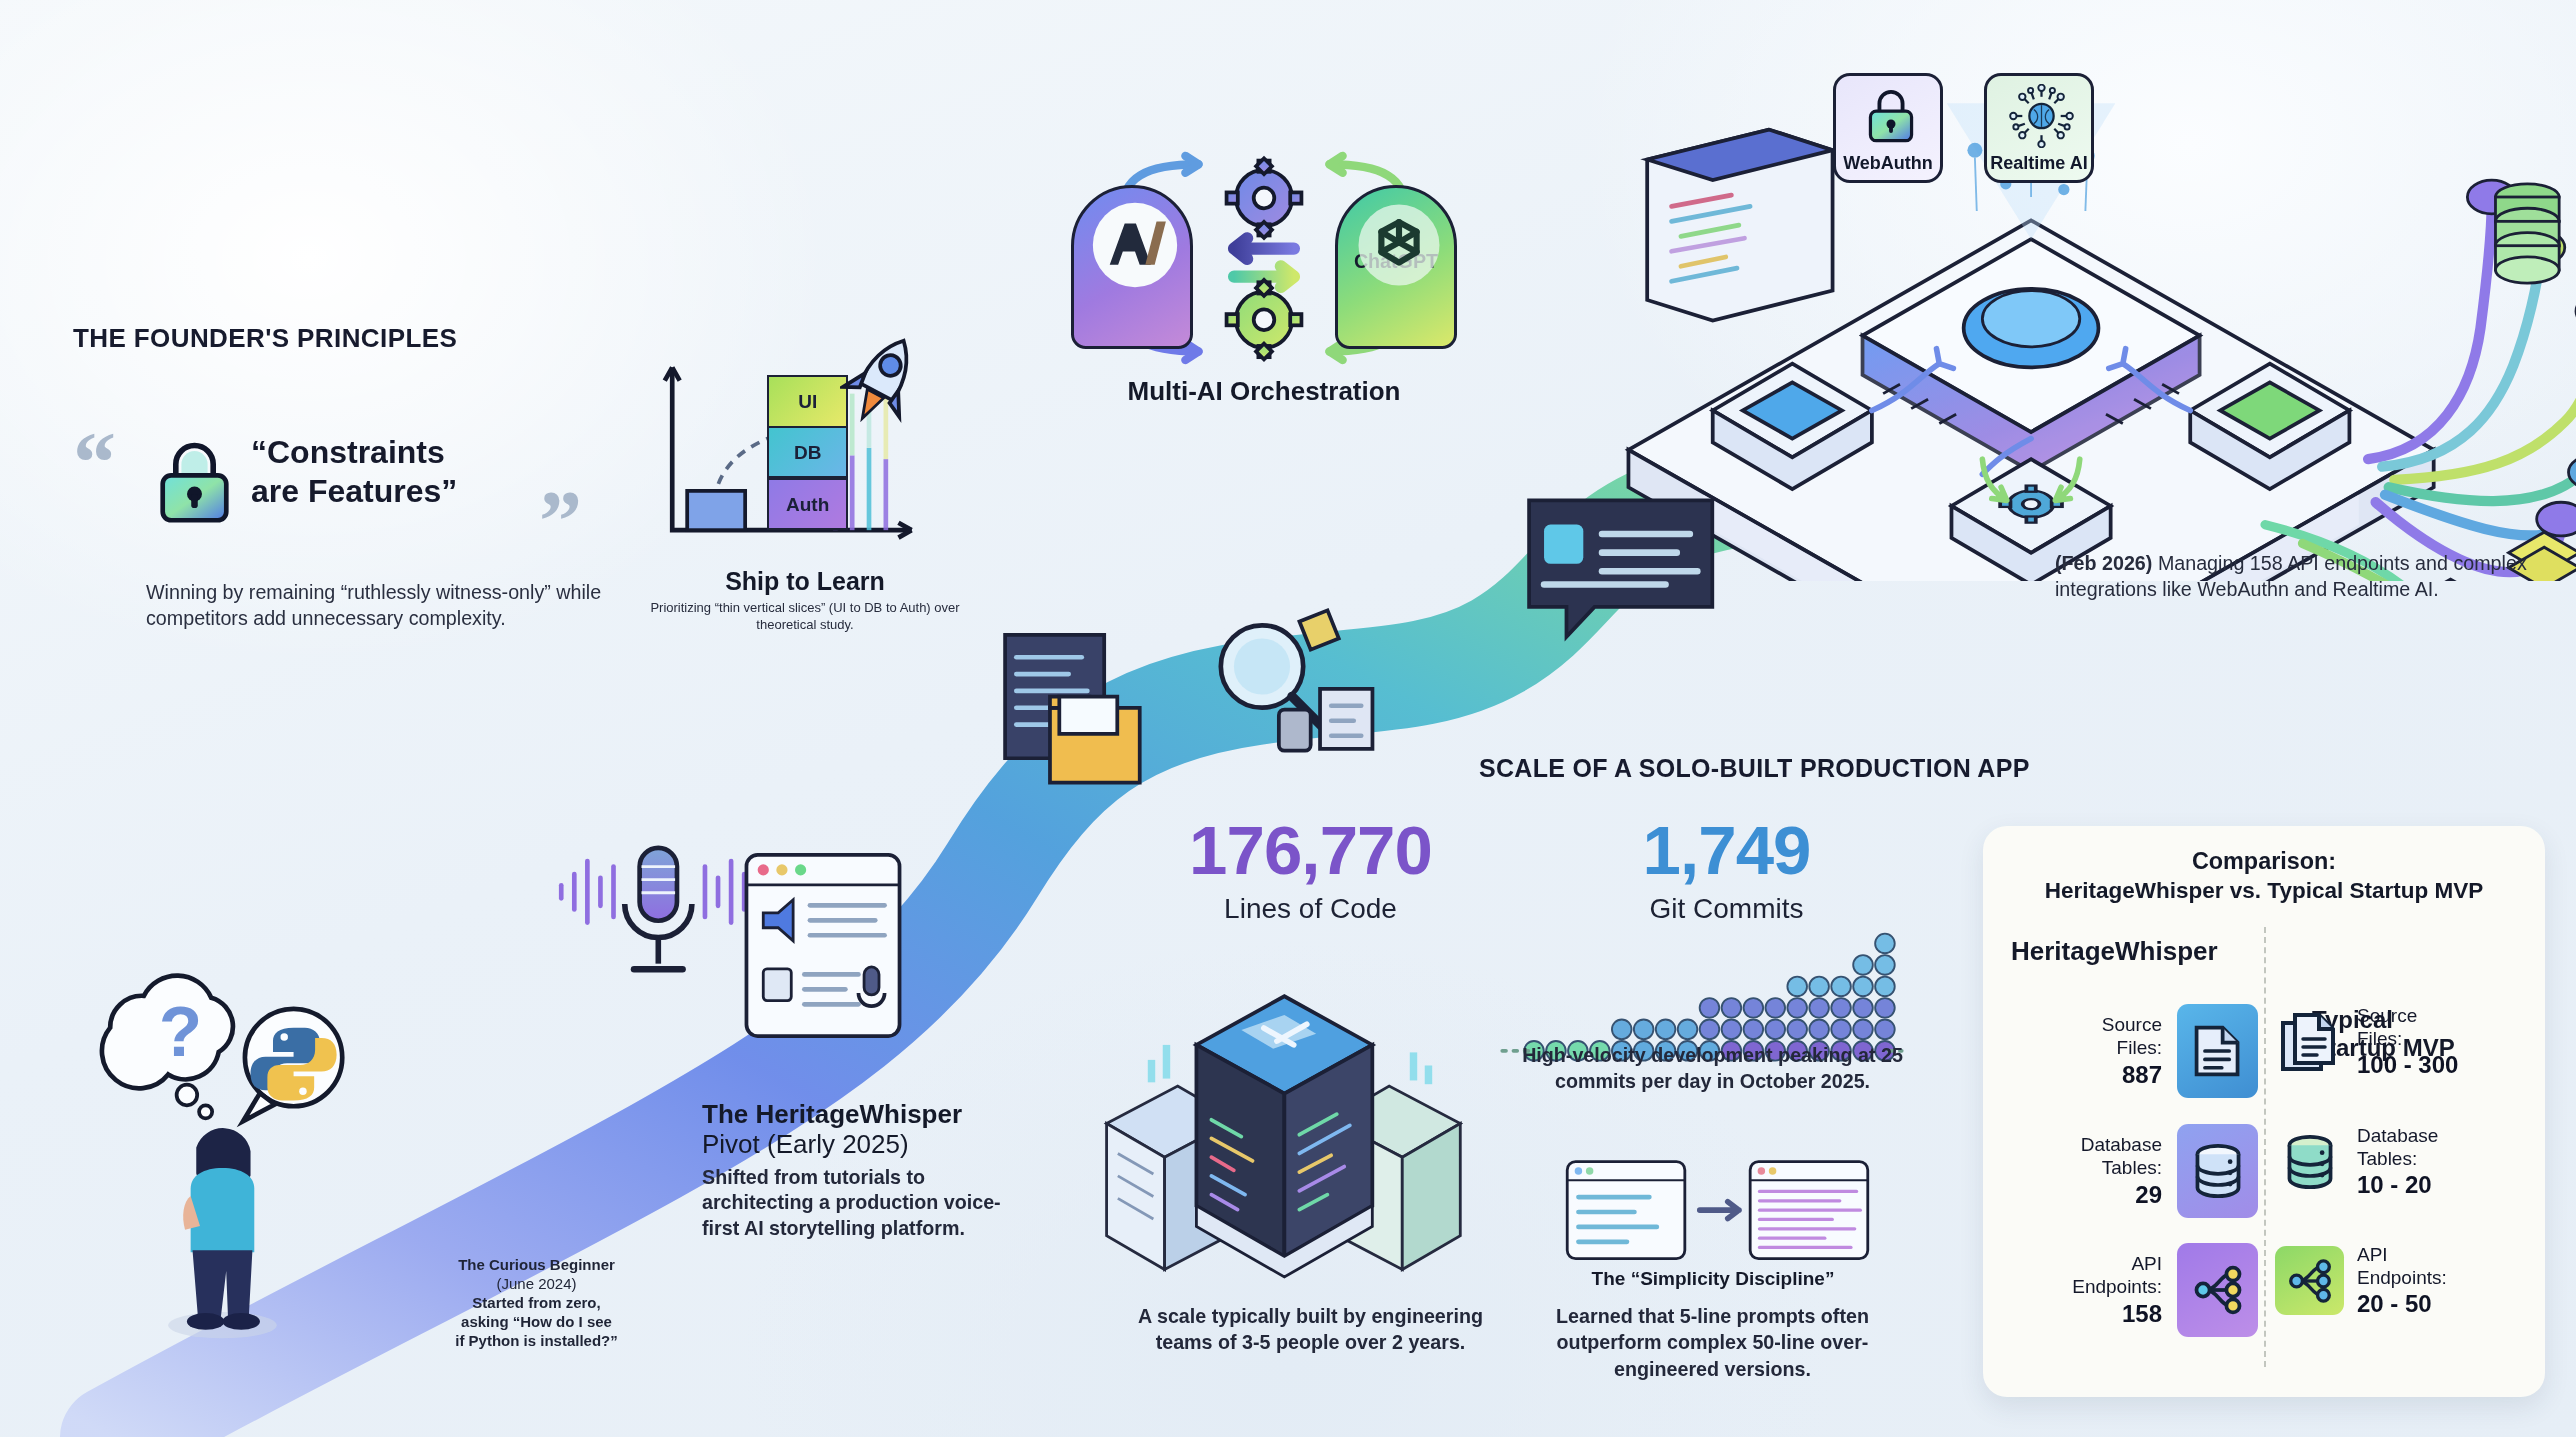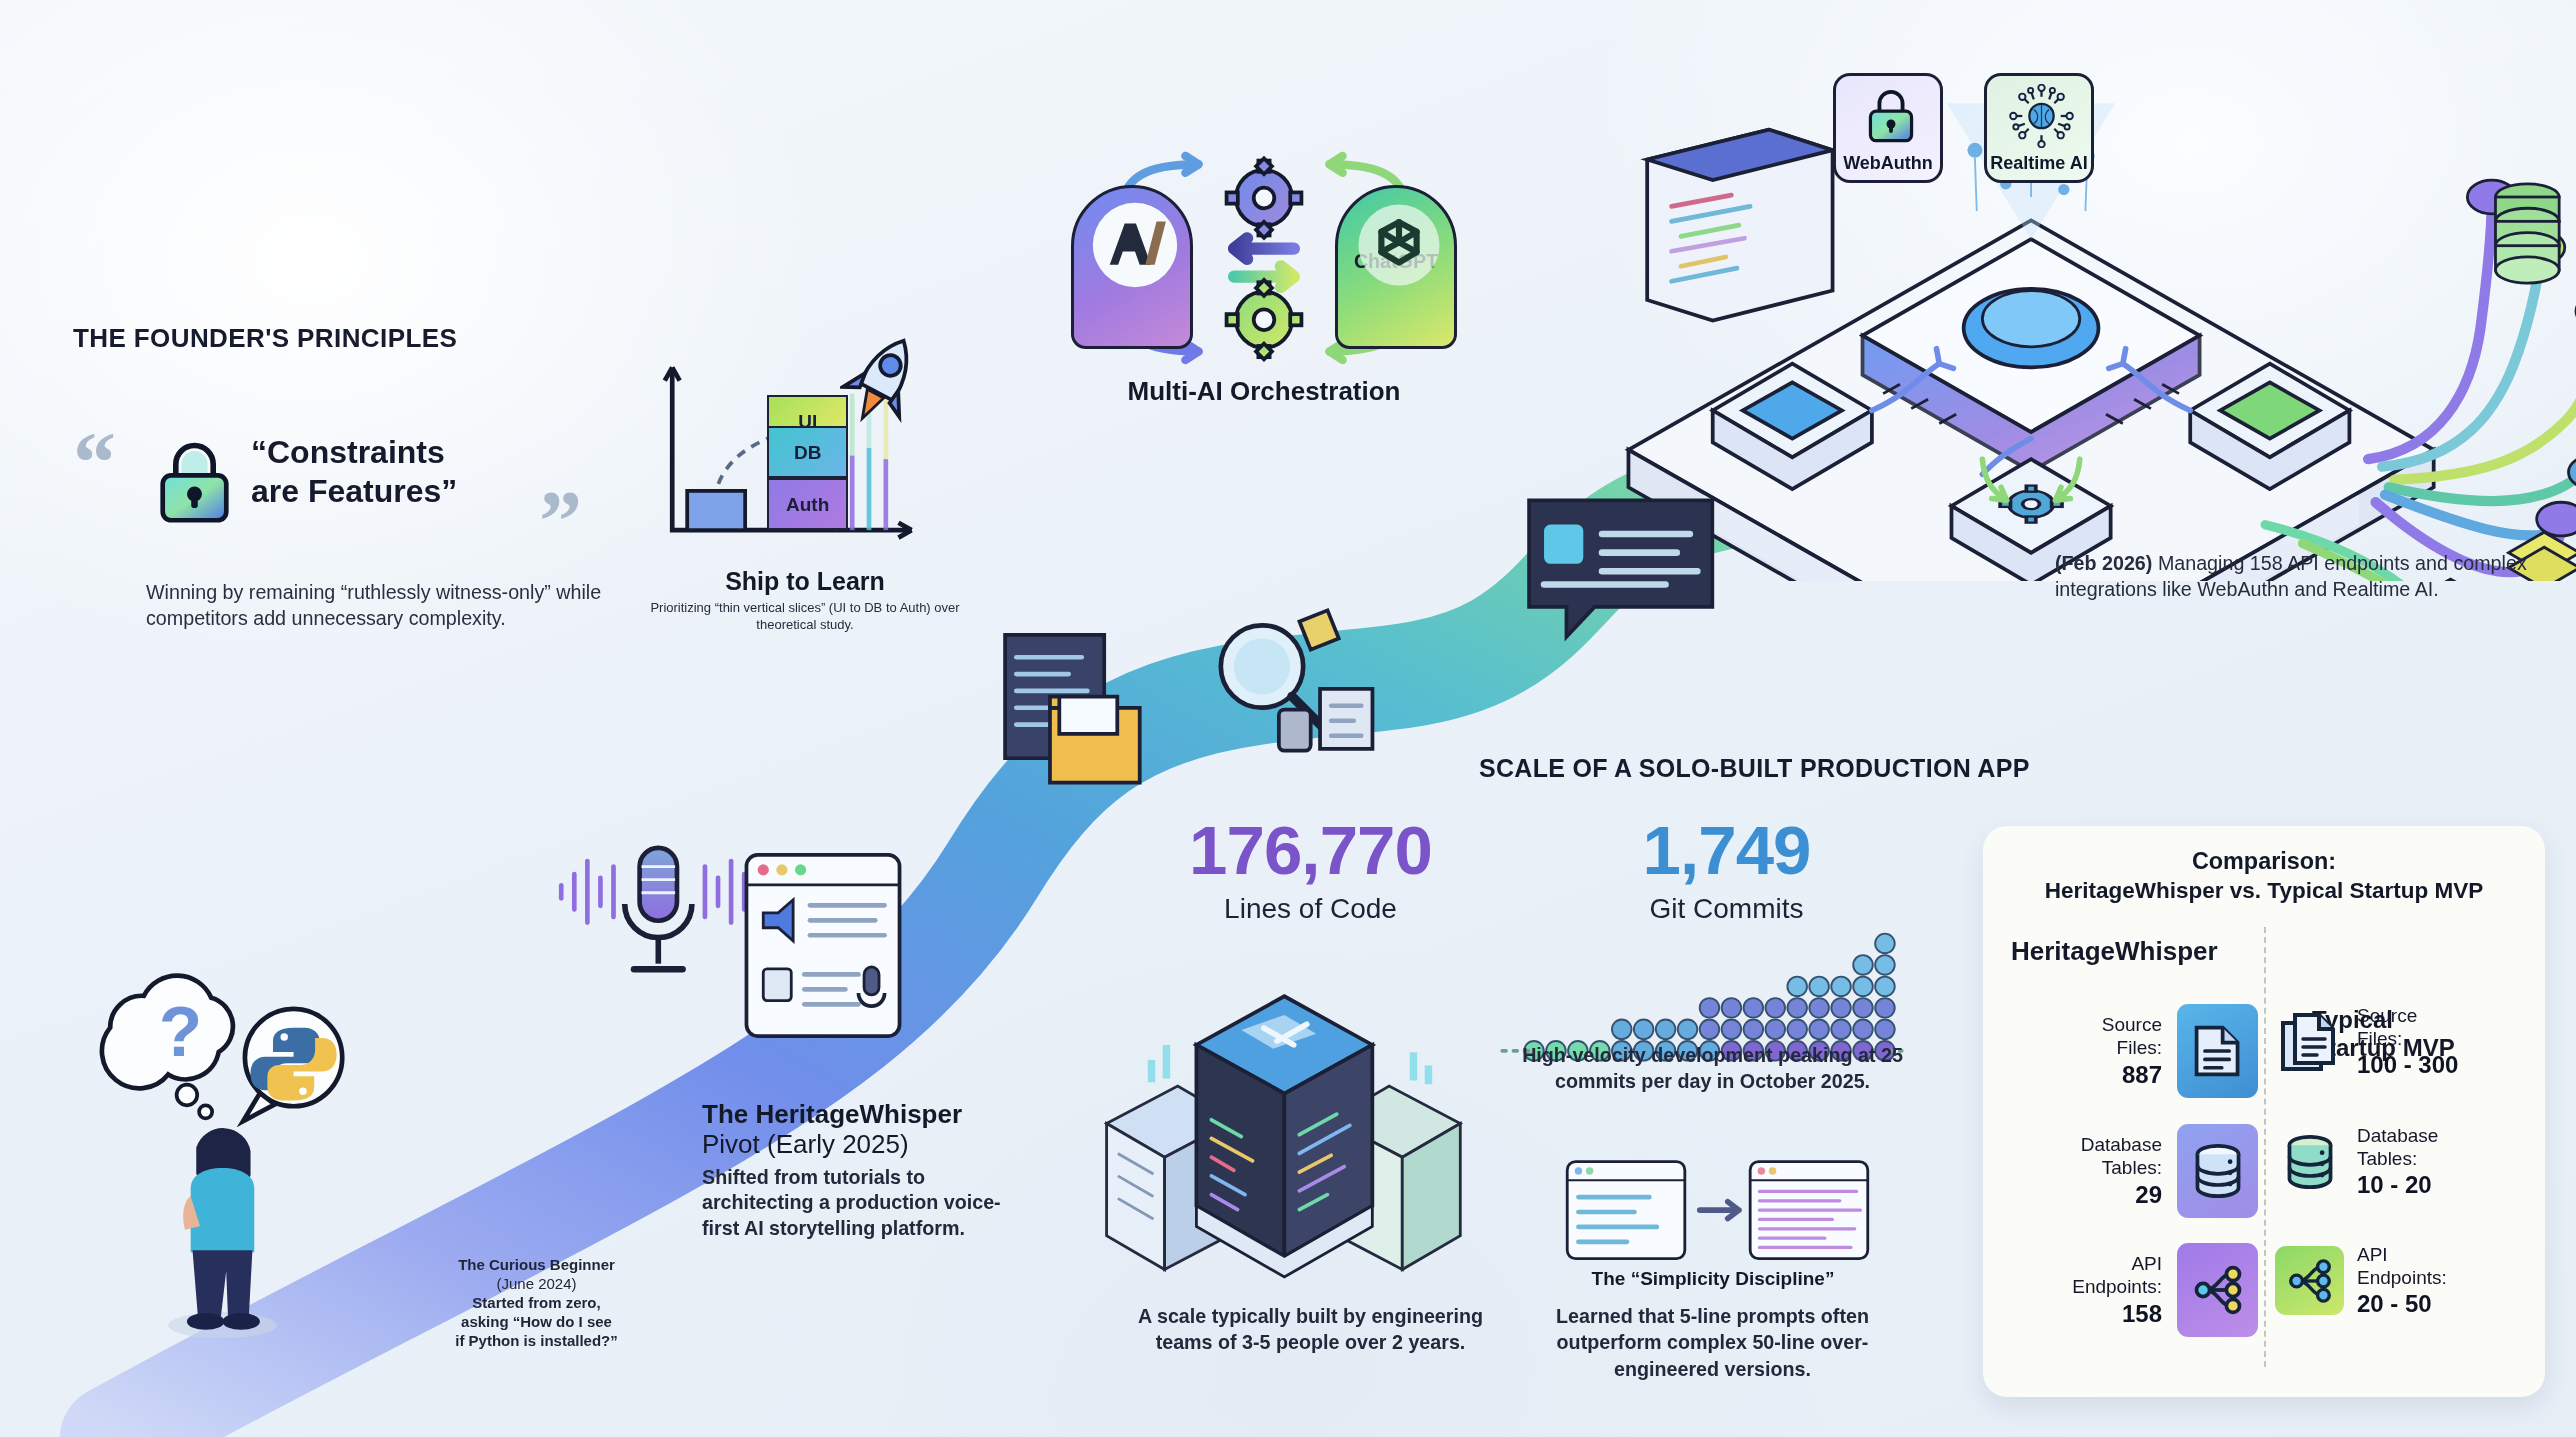--- a/index.html
+++ b/index.html
@@ -263,21 +263,21 @@
             <rect x="188" y="38" width="5" height="80" fill="#a9cfe8"></rect>
           <rect x="206" y="102" width="5" height="80" fill="#8f6ee0"></rect>
             <rect x="206" y="36" width="5" height="66" fill="#b6e8c9"></rect>
           <rect x="224" y="94" width="5" height="88" fill="#4fc0d8"></rect>
             <rect x="224" y="34" width="5" height="60" fill="#bfe8e0"></rect>
           <rect x="242" y="106" width="5" height="76" fill="#8f6ee0"></rect>
             <rect x="242" y="32" width="5" height="74" fill="#e6eaa8"></rect>
         </g>
       </svg>
 
-      <div class="bar" style="left:110px;top:15px;width:81px;height:56px;background:linear-gradient(135deg,#a8e05a,#e9e96a);margin-top:20px;">
+      <div class="bar" style="left:110px;top:15px;width:81px;height:56px;background:linear-gradient(135deg,#a8e05a,#e9e96a);">
         <div class="barlabel" style="top:14px;">UI</div>
       </div>
       <div class="bar" style="left:110px;top:66px;width:81px;height:52px;background:linear-gradient(135deg,#43c4cf,#6bb6e8);">
         <div class="barlabel" style="top:14px;">DB</div>
       </div>
       <div class="bar" style="left:110px;top:118px;width:81px;height:52px;background:linear-gradient(135deg,#8f7ae6,#b07ae0);">
         <div class="barlabel" style="top:14px;">Auth</div>
       </div>
 
       <svg style="position:absolute;left:183px;top:-32px;" width="86" height="103" viewBox="0 0 92 110">

